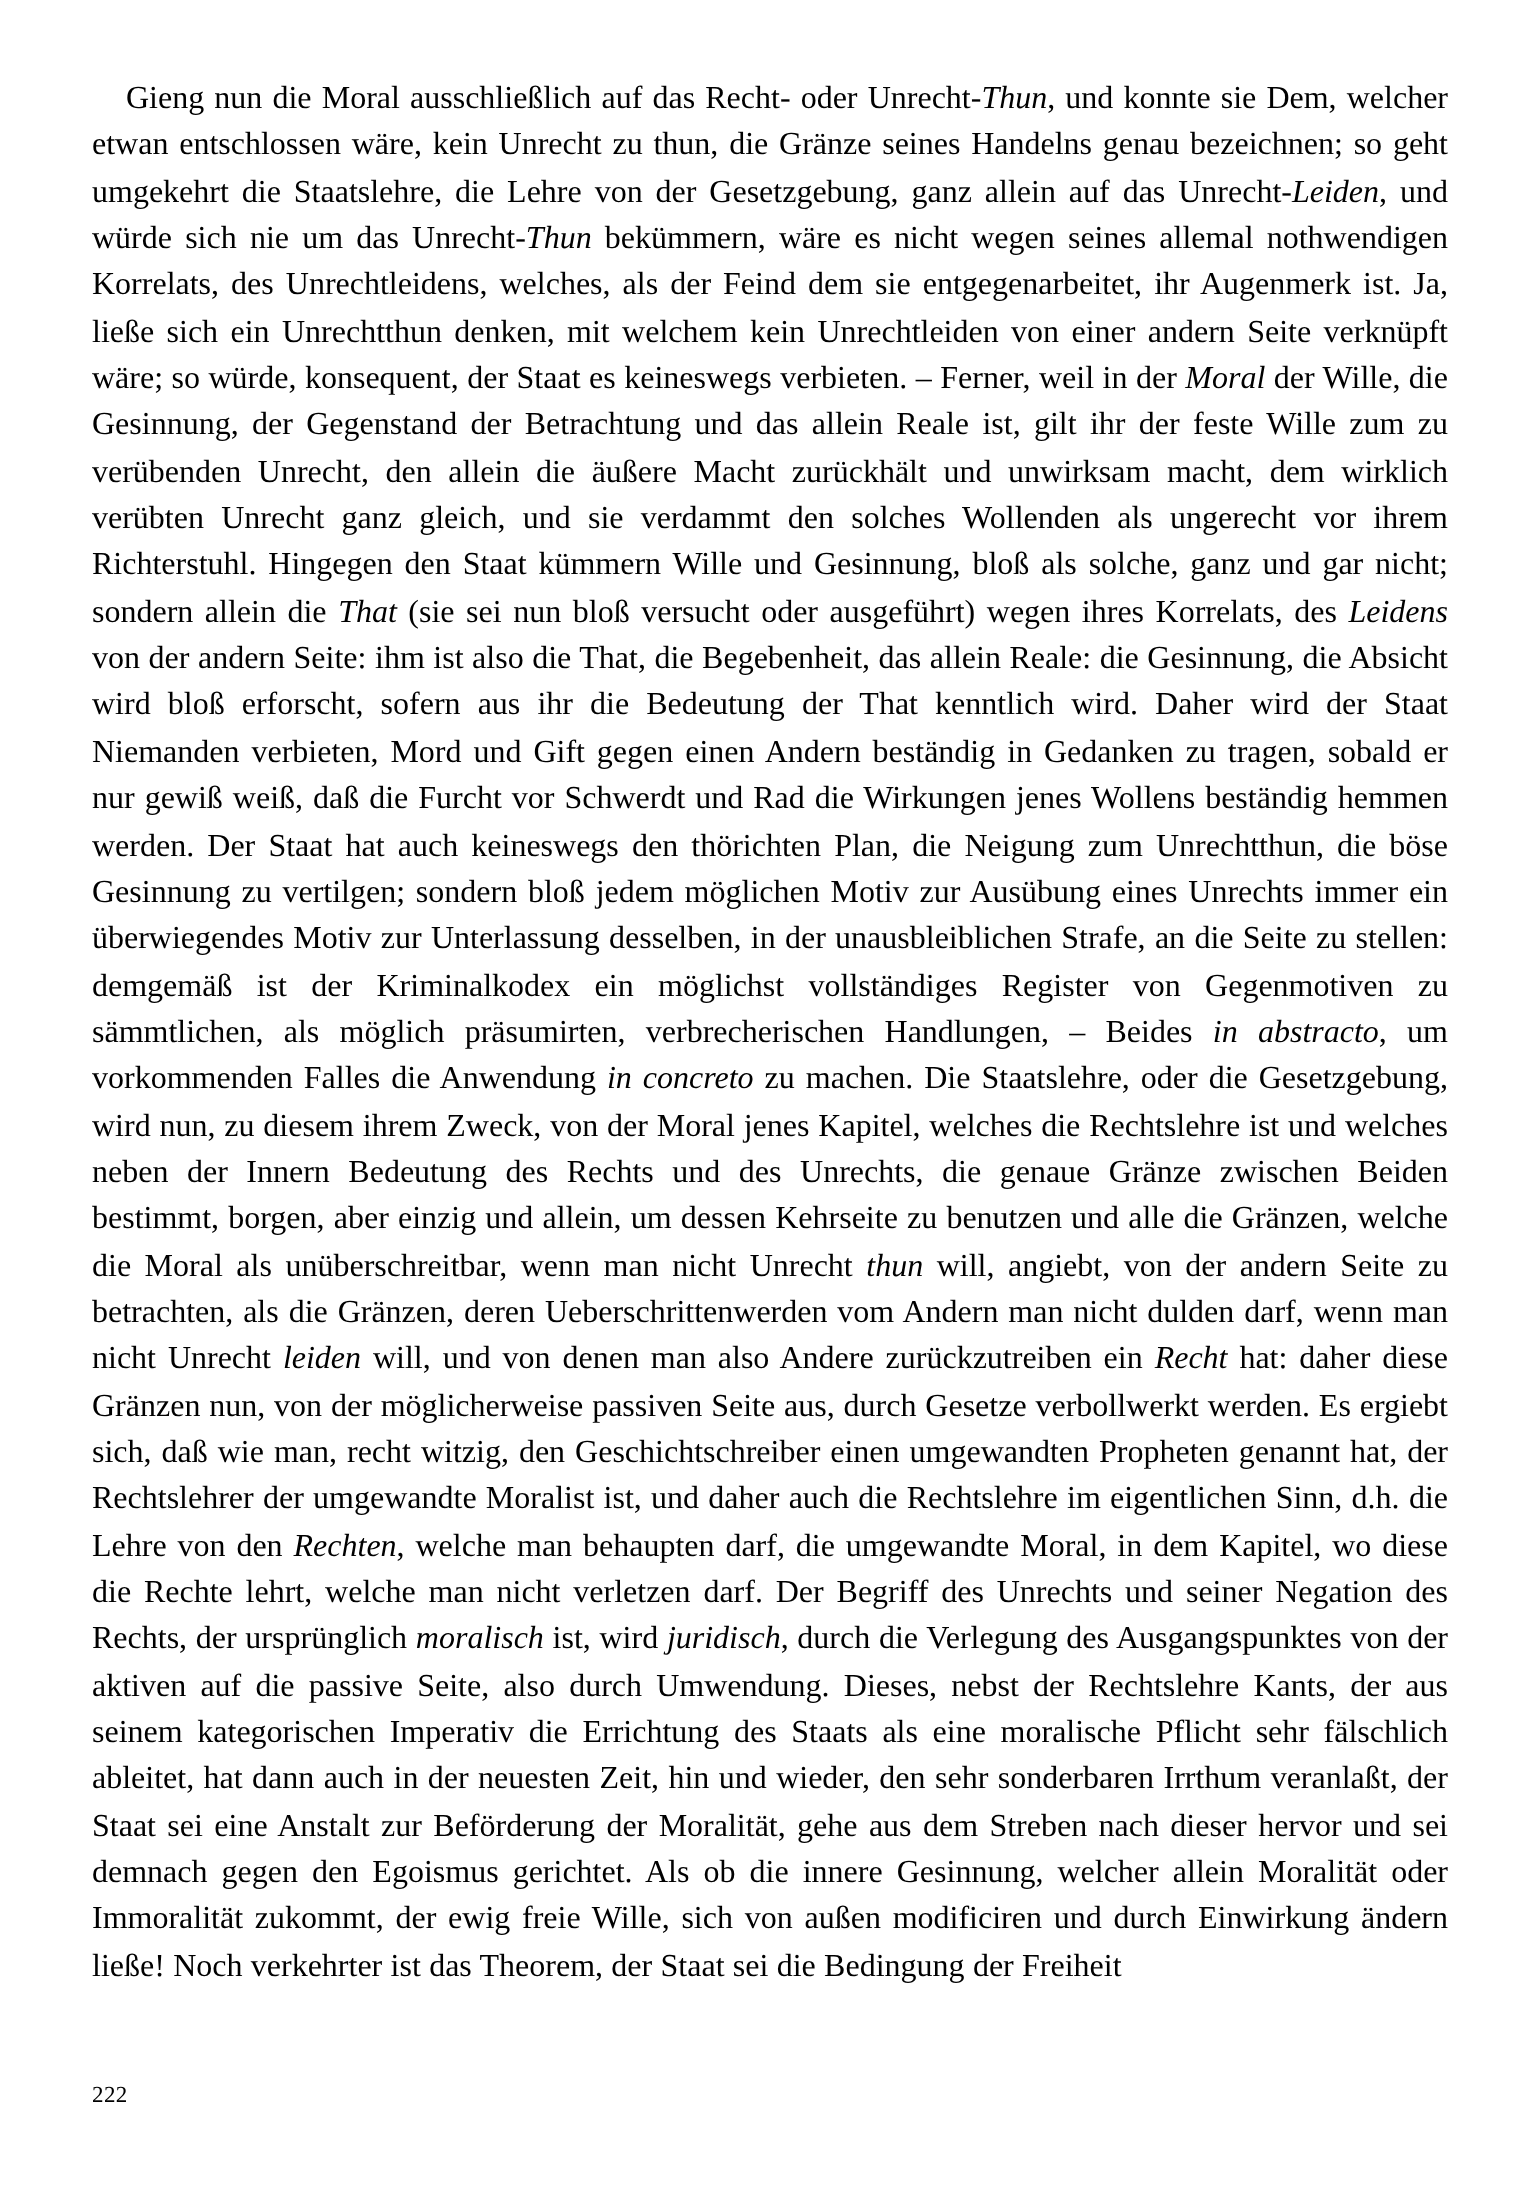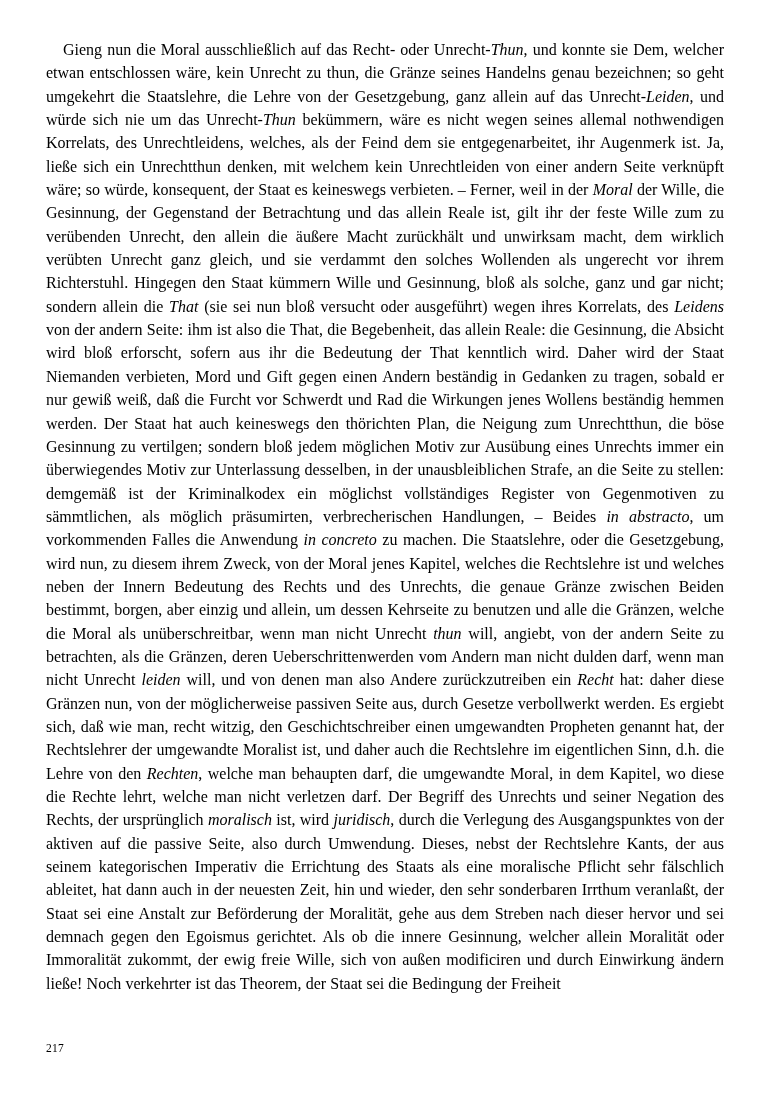--- a/index.html
+++ b/index.html
@@ -57,15 +57,15 @@
 </style>
 </head>
 <body>
 
 <div class="page">
 
   <div class="textblock">
     <p><span>Gieng nun die Moral ausschließlich auf das Recht- oder Unrecht-</span><i>Thun</i><span>, und konnte sie Dem, welcher etwan entschlossen wäre, kein Unrecht zu thun, die Gränze seines Handelns genau bezeichnen; so geht umgekehrt die Staatslehre, die Lehre von der Gesetzgebung, ganz allein auf das Unrecht-</span><i>Leiden</i><span>, und würde sich nie um das Unrecht-</span><i>Thun</i><span> bekümmern, wäre es nicht wegen seines allemal nothwendigen Korrelats, des Unrechtleidens, welches, als der Feind dem sie entgegenarbeitet, ihr Augenmerk ist. Ja, ließe sich ein Unrechtthun denken, mit welchem kein Unrechtleiden von einer andern Seite verknüpft wäre; so würde, konsequent, der Staat es keineswegs verbieten. – Ferner, weil in der </span><i>Moral</i><span> der Wille, die Gesinnung, der Gegenstand der Betrachtung und das allein Reale ist, gilt ihr der feste Wille zum zu verübenden Unrecht, den allein die äußere Macht zurückhält und unwirksam macht, dem wirklich verübten Unrecht ganz gleich, und sie verdammt den solches Wollenden als ungerecht vor ihrem Richterstuhl. Hingegen den Staat kümmern Wille und Gesinnung, bloß als solche, ganz und gar nicht; sondern allein die </span><i>That</i><span> (sie sei nun bloß versucht oder ausgeführt) wegen ihres Korrelats, des </span><i>Leidens</i><span> von der andern Seite: ihm ist also die That, die Begebenheit, das allein Reale: die Gesinnung, die Absicht wird bloß erforscht, sofern aus ihr die Bedeutung der That kenntlich wird. Daher wird der Staat Niemanden verbieten, Mord und Gift gegen einen Andern beständig in Gedanken zu tragen, sobald er nur gewiß weiß, daß die Furcht vor Schwerdt und Rad die Wirkungen jenes Wollens beständig hemmen werden. Der Staat hat auch keineswegs den thörichten Plan, die Neigung zum Unrechtthun, die böse Gesinnung zu vertilgen; sondern bloß jedem möglichen Motiv zur Ausübung eines Unrechts immer ein überwiegendes Motiv zur Unterlassung desselben, in der unausbleibli­chen Strafe, an die Seite zu stellen: demgemäß ist der Kriminalkodex ein möglichst vollstän­diges Register von Gegenmotiven zu sämmtlichen, als möglich präsumirten, verbrecherischen Handlungen, – Beides </span><i>in abstracto</i><span>, um vorkommenden Falles die Anwendung </span><i>in concreto</i><span> zu machen. Die Staatslehre, oder die Gesetzgebung, wird nun, zu diesem ihrem Zweck, von der Moral jenes Kapitel, welches die Rechtslehre ist und welches neben der Innern Bedeutung des Rechts und des Unrechts, die genaue Gränze zwischen Beiden bestimmt, borgen, aber einzig und allein, um dessen Kehrseite zu benutzen und alle die Gränzen, welche die Moral als unüberschreitbar, wenn man nicht Unrecht </span><i>thun</i><span> will, angiebt, von der andern Seite zu betrachten, als die Gränzen, deren Ueberschrittenwerden vom Andern man nicht dulden darf, wenn man nicht Unrecht </span><i>leiden</i><span> will, und von denen man also Andere zurückzutreiben ein </span><i>Recht</i><span> hat: daher diese Gränzen nun, von der möglicherweise passiven Seite aus, durch Gesetze verbollwerkt werden. Es ergiebt sich, daß wie man, recht witzig, den Geschicht­schreiber einen umgewandten Propheten genannt hat, der Rechtslehrer der umgewandte Moralist ist, und daher auch die Rechtslehre im eigentlichen Sinn, d.h. die Lehre von den </span><i>Rechten</i><span>, welche man behaupten darf, die umgewandte Moral, in dem Kapitel, wo diese die Rechte lehrt, welche man nicht verletzen darf. Der Begriff des Unrechts und seiner Negation des Rechts, der ursprünglich </span><i>moralisch</i><span> ist, wird </span><i>juridisch</i><span>, durch die Verlegung des Aus­gangspunktes von der aktiven auf die passive Seite, also durch Umwendung. Dieses, nebst der Rechtslehre Kants, der aus seinem kategorischen Imperativ die Errichtung des Staats als eine moralische Pflicht sehr fälschlich ableitet, hat dann auch in der neuesten Zeit, hin und wieder, den sehr sonderbaren Irrthum veranlaßt, der Staat sei eine Anstalt zur Beför­derung der Moralität, gehe aus dem Streben nach dieser hervor und sei demnach gegen den Egoismus gerichtet. Als ob die innere Gesinnung, welcher allein Moralität oder Immo­ralität zukommt, der ewig freie Wille, sich von außen modificiren und durch Einwirkung ändern ließe! Noch verkehrter ist das Theorem, der Staat sei die Bedingung der Freiheit</span></p>
   </div>
 
-  <div class="page-number">217</div>
+  <div class="page-number">222</div>
 
 </div>
 
 </body></html>

